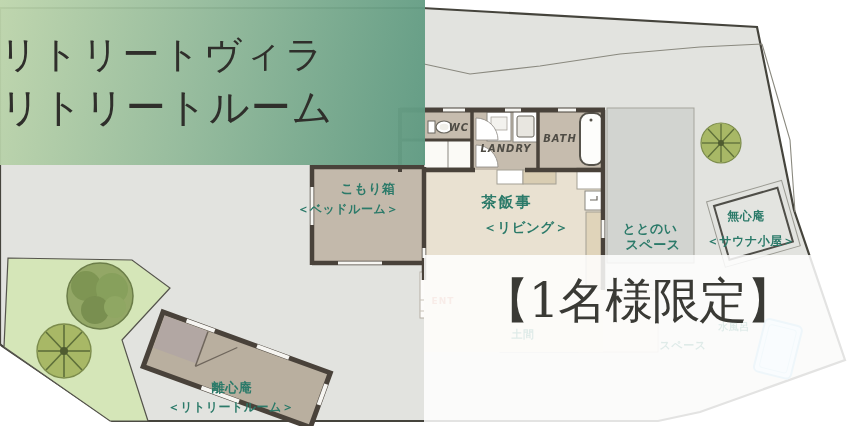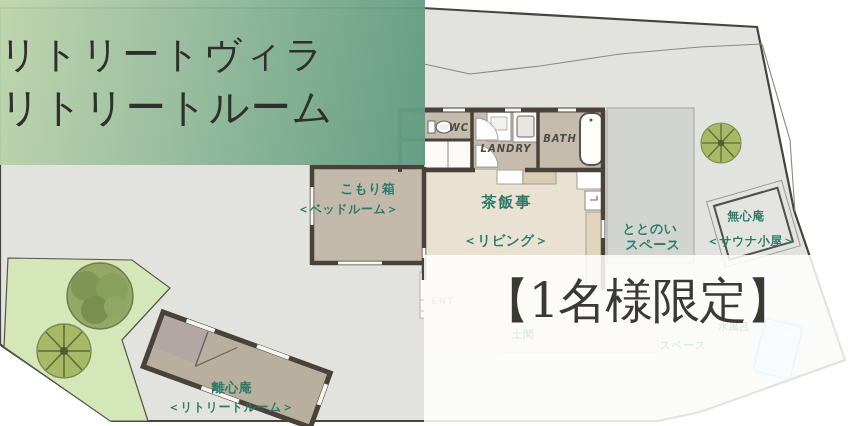--- a/index.html
+++ b/index.html
@@ -193,21 +193,21 @@
         <line x1="424" y1="248" x2="424" y2="258" stroke-width="3"></line>
         <line x1="603" y1="220" x2="603" y2="238" stroke-width="3"></line>
       </g>
     </g>
   </svg>
 
   <div class="lbl room-name" style="left:368px;top:189px;">こもり箱</div>
   <div class="lbl room-type" style="left:348px;top:209px;">＜ベッドルーム＞</div>
 
   <div class="lbl living-name" style="left:507px;top:202px;">茶飯事</div>
-  <div class="lbl living-type" style="left:506px;top:228px;margin-top:13px;">＜リビング＞</div>
+  <div class="lbl living-type" style="left:526px;top:228px;">＜リビング＞</div>
 
   <div class="lbl room-name" style="left:650px;top:229px;">ととのい</div>
   <div class="lbl room-name" style="left:653px;top:245px;">スペース</div>
 
   <div class="lbl room-name" style="left:746px;top:216px;font-size:12px;">無心庵</div>
   <div class="lbl room-type" style="left:745px;top:241px;margin-left:6px;">＜サウナ小屋＞</div>
 
   <div class="lbl room-name" style="left:232px;top:388px;">離心庵</div>
   <div class="lbl room-type" style="left:231px;top:407px;">＜リトリートルーム＞</div>
 

